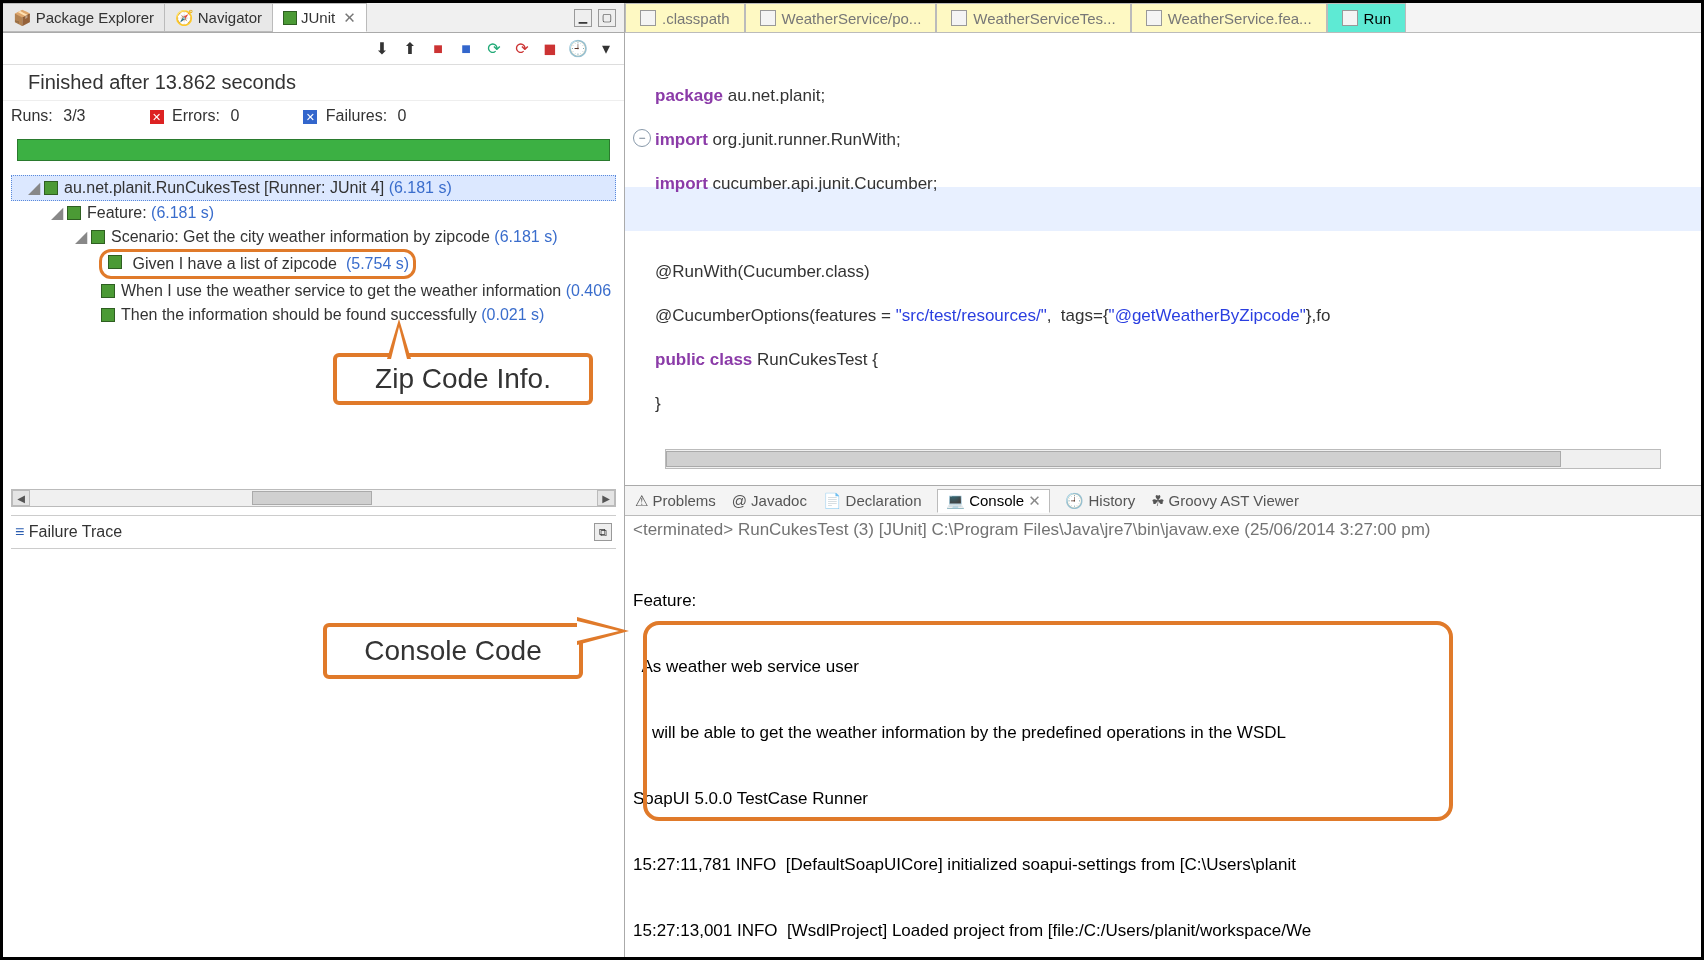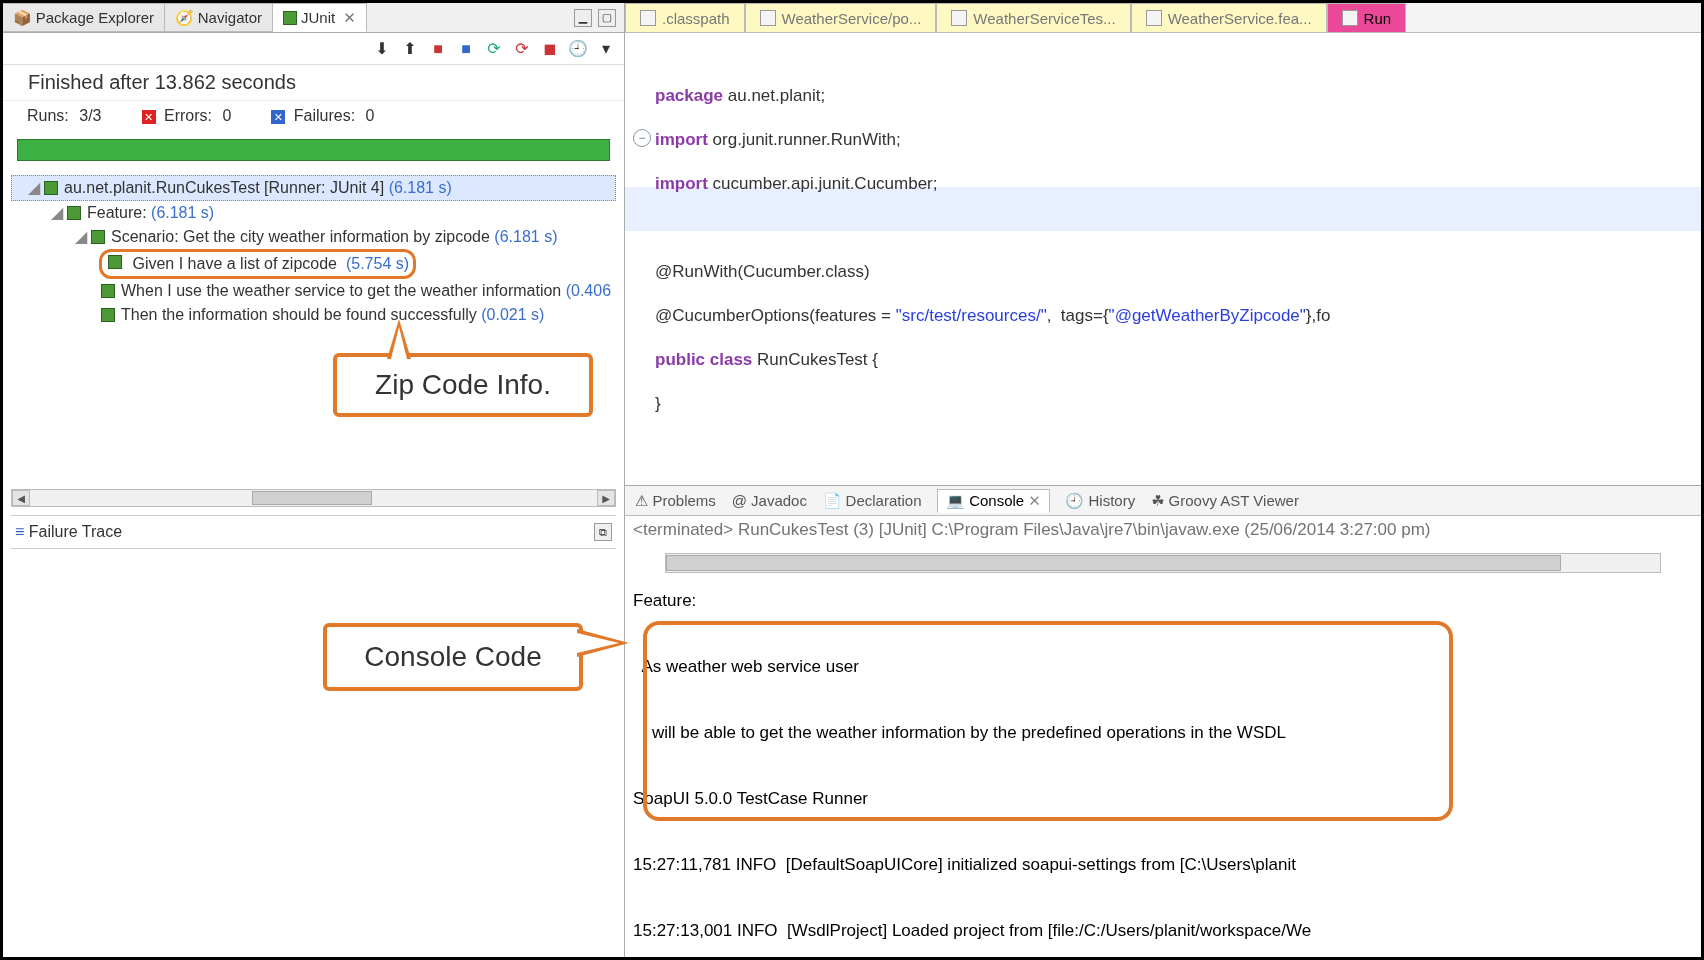--- a/index.html
+++ b/index.html
@@ -82,23 +82,23 @@
     }
     
     .status-line {
       padding: 6px 25px;
       font-size: 20px;
       border-bottom: 1px solid #eee;
     }
     
     .counts-row {
       display: flex;
-      padding: 6px 24px;
+      padding: 6px 8px;
       font-size: 16px;
-      gap: 40px;
+      gap: 64px;
     }
     .counts-row .label { margin-right: 6px; }
     .err-icon {
       display: inline-block;
       width: 14px; height: 14px;
       background: #d22;
       color: #fff;
       font-size: 11px;
       text-align: center;
       line-height: 14px;
@@ -190,29 +190,29 @@
       border: 1px solid #bbb;
       border-bottom: none;
       background: #fef9c3;
       display: flex; align-items: center;
       gap: 6px;
       font-size: 15px;
       color: #777;
       cursor: pointer;
       white-space: nowrap;
     }
-    .editor-tab.active { background: #ec4899; color: #000; }
+    .editor-tab.active { background: #5eead4; color: #000; }
     .editor-body {
       padding: 8px 0 0 30px;
       font-family: "Consolas", "Courier New", monospace;
       font-size: 17px;
       line-height: 22px;
       white-space: pre;
       position: relative;
-      height: 520px;
+      height: 416px;
       overflow: hidden;
     }
     .kw { color: #8b3ba8; font-weight: bold; }
     .str { color: #2a3ee0; }
     .ann-str { color: #2a3ee0; }
     .activeline {
       position: absolute;
       left: 0; right: 0;
       background: #e8f0ff;
       z-index: -1;
@@ -275,21 +275,21 @@
     }
     .console-line { white-space: pre; }
     
     .callout {
       position: absolute;
       border: 4px solid #e07a2a;
       border-radius: 6px;
       background: #fff;
       font-family: "Comic Sans MS", cursive;
       font-size: 28px;
-      padding: 12px 28px;
+      padding: 6px 28px;
       text-align: center;
       z-index: 50;
       color: #333;
     }
     .callout1 { left: 330px; top: 350px; width: 260px; }
     .callout1::before {
       content: "";
       position: absolute;
       top: -38px; left: 50px;
       border-left: 12px solid transparent;

